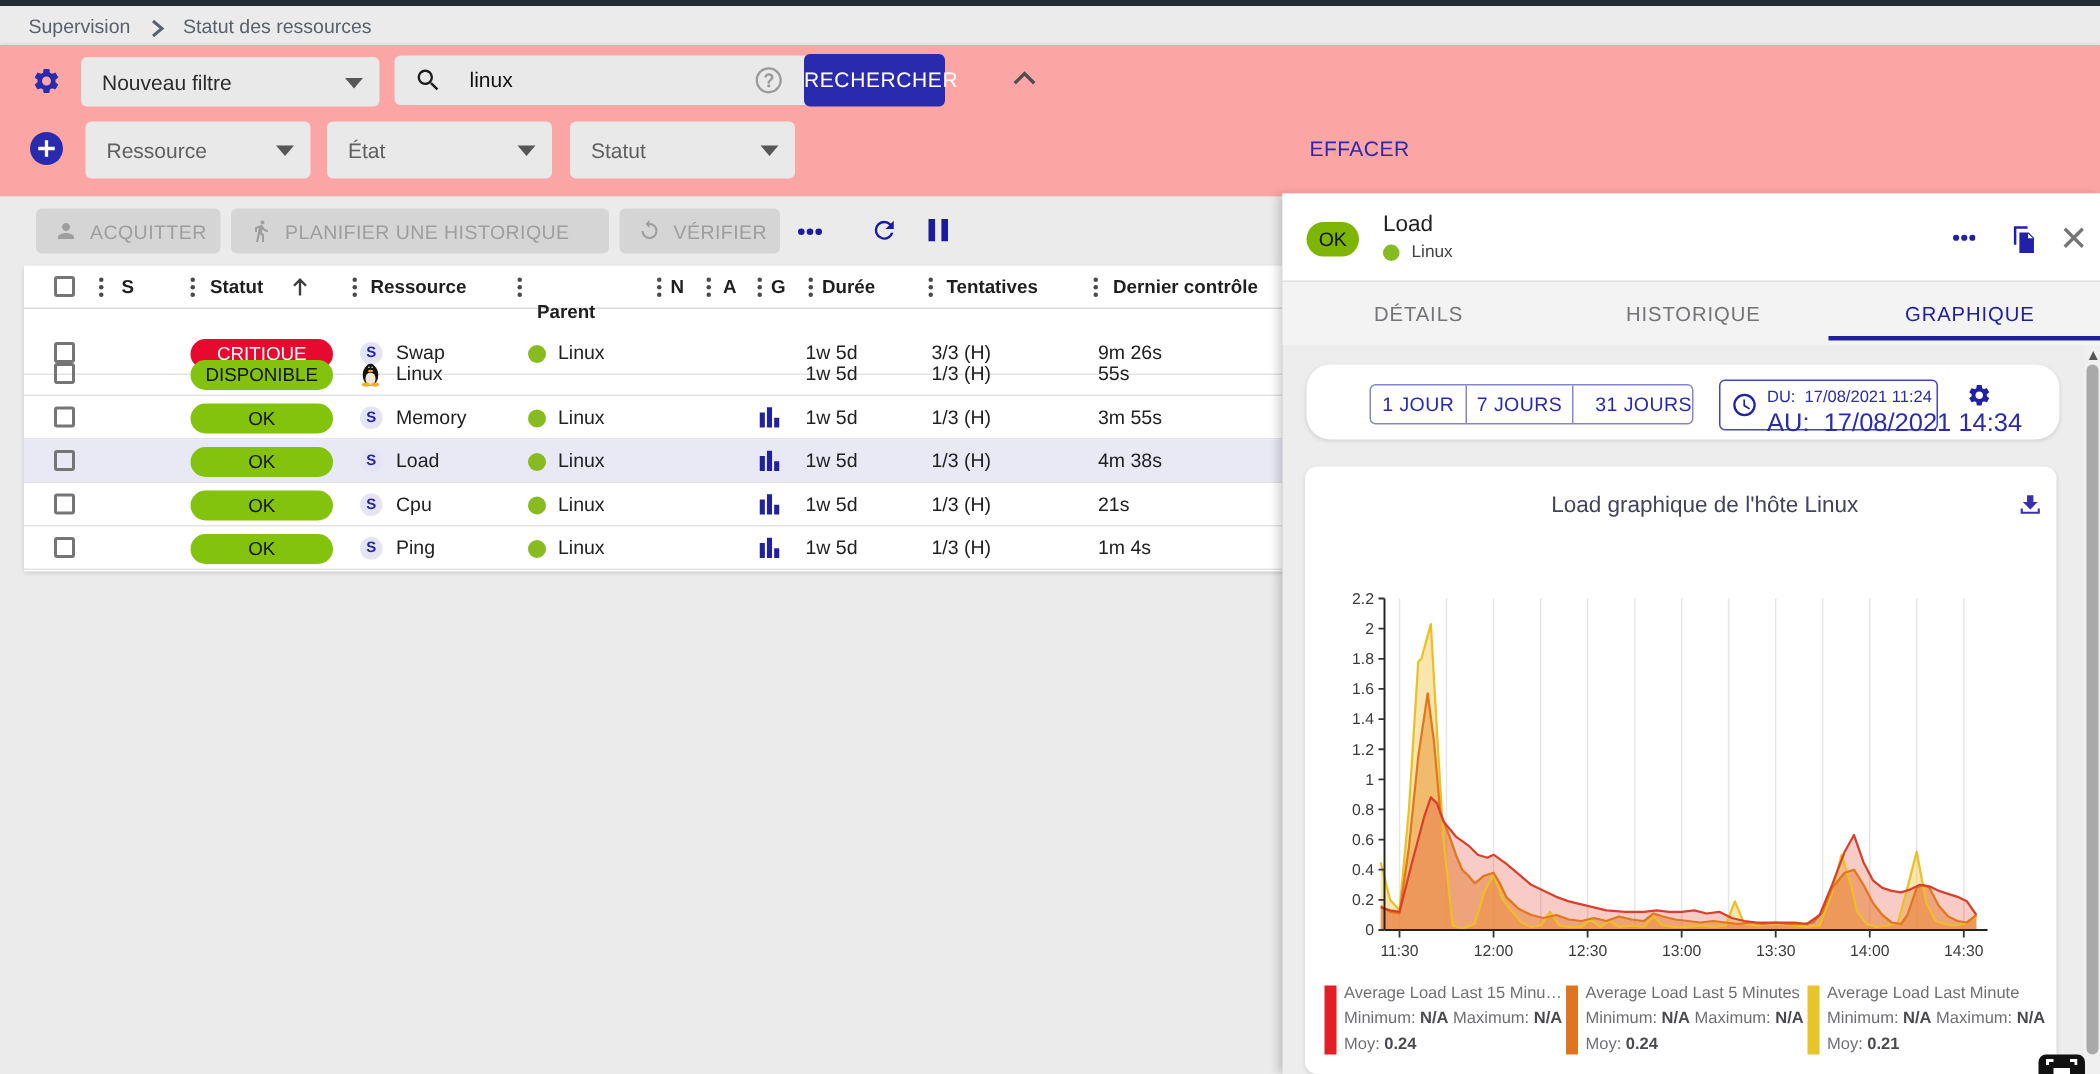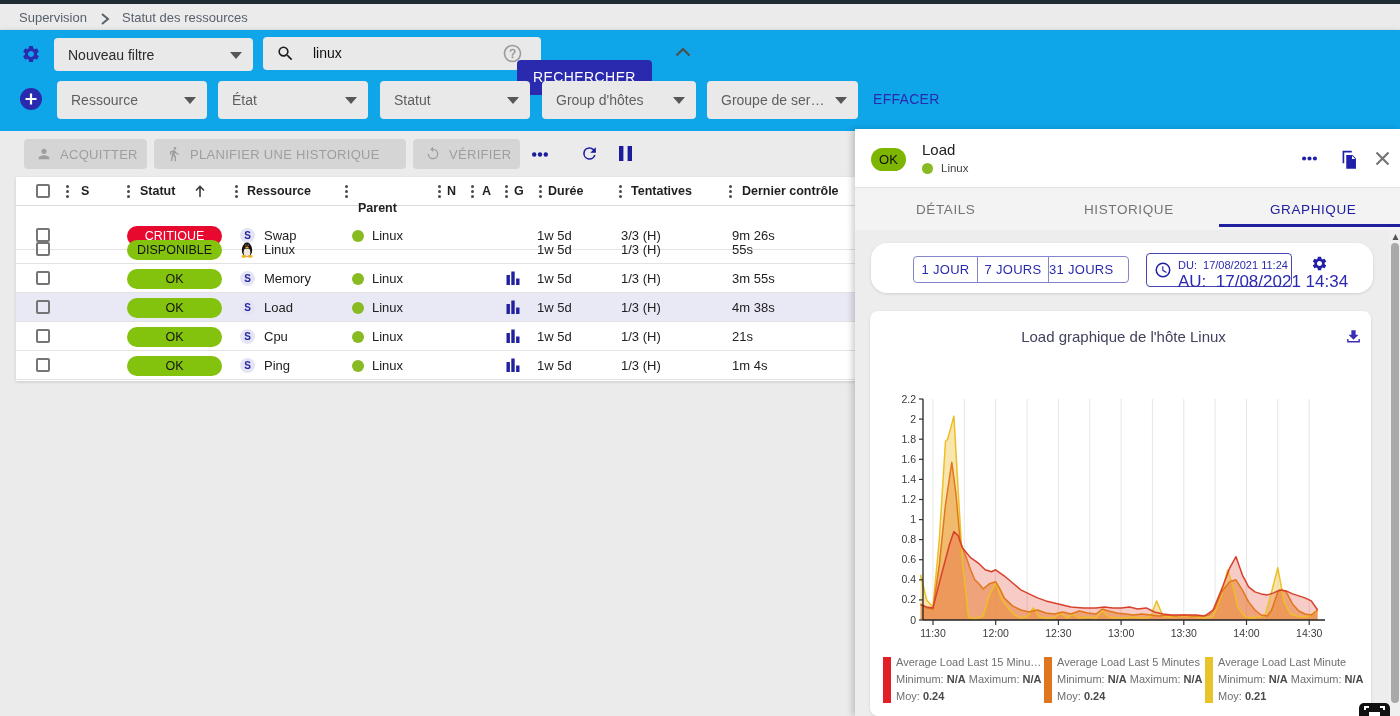--- a/index.html
+++ b/index.html
@@ -4,26 +4,26 @@
 <style>
 * { margin:0; padding:0; box-sizing:border-box; }
 html,body { width:1400px; height:716px; overflow:hidden; }
 body { position:relative; font-family:"Liberation Sans", sans-serif; background:#fff; }
 .abs { position:absolute; }
 
 #topbar { left:0; top:0; width:1400px; height:4px; background:#1f2b33; }
 #crumb { left:0; top:4px; width:1400px; height:26px; background:#ebebeb; color:#58616c; font-size:13px; }
 #crumb span { position:absolute; top:6px; }
 
-#filtersec { left:0; top:30px; width:1400px; height:101px; background:#0ea5e9; box-shadow:0 1px 4px rgba(0,0,0,0.25); }
+#filtersec { left:0; top:30px; width:1400px; height:101px; background:#fca5a5; box-shadow:0 1px 4px rgba(0,0,0,0.25); }
 .gselect { position:absolute; background:#e9e9e9; border-radius:4px; color:#5f5f5f; font-size:14px; }
 .gselect .lbl { position:absolute; left:14px; top:50%; transform:translateY(-50%); }
 .caret { position:absolute; right:11px; top:50%; margin-top:-3px; width:0; height:0; border-left:6px solid transparent; border-right:6px solid transparent; border-top:7px solid #575757; }
 #searchbox { left:263px; top:7px; width:278px; height:33px; background:#e9e9e9; border-radius:4px; }
-#rechercher { left:517px; top:6px; width:135px; height:35px; background:#2a2aae; border-radius:4px; color:#fff; font-size:14px; text-align:center; line-height:35px; letter-spacing:0.4px;margin-top:24px; }
+#rechercher { left:536px; top:6px; width:94px; height:35px; background:#2a2aae; border-radius:4px; color:#fff; font-size:14px; text-align:center; line-height:35px; letter-spacing:0.4px; }
 #effacer { left:873px; top:61px; color:#2a2aae; font-size:14px; letter-spacing:0.3px; }
 
 #graypage { left:0; top:131px; width:1400px; height:585px; background:#ebebeb; }
 
 .tbtn { position:absolute; top:139px; height:30px; background:#d5d5d5; border-radius:4px; color:#9e9e9e; font-size:13px; letter-spacing:0.3px; }
 .tbtn .t { position:absolute; top:8px; }
 
 #tablecard { left:16px; top:177px; width:839px; height:204px; background:#fff; box-shadow:0 1px 3px rgba(0,0,0,0.14); }
 .hrow { position:absolute; left:0; top:0; width:839px; height:29px; border-bottom:1px solid #dcdcdc; font-size:12.5px; font-weight:bold; color:#1f1f1f; }
 .trow { position:absolute; left:0; width:839px; height:29px; border-bottom:1px solid #e3e3e3; font-size:13px; color:#212121; }
@@ -96,28 +96,20 @@
       <span class="caret"></span>
     </div>
   <div class="gselect" style="left:218px;top:51px;width:150px;height:38px;">
       <span class="lbl">État</span>
       <span class="caret"></span>
     </div>
   <div class="gselect" style="left:380px;top:51px;width:150px;height:38px;">
       <span class="lbl">Statut</span>
       <span class="caret"></span>
     </div>
-  <div class="gselect" style="left:542px;top:51px;width:154px;height:38px;">
-      <span class="lbl">Group d'hôtes</span>
-      <span class="caret"></span>
-    </div>
-  <div class="gselect" style="left:707px;top:51px;width:151px;height:38px;">
-      <span class="lbl">Groupe de ser…</span>
-      <span class="caret"></span>
-    </div>
   <div id="effacer" class="abs">EFFACER</div>
 </div>
 <div id="graypage" class="abs"></div>
 
 <div class="tbtn" style="left:24px;width:123px;">
   <svg class="abs" style="left:12px;top:7px;" width="16" height="16" viewBox="0 0 24 24">
       <path fill="#9e9e9e" d="M12 12c2.21 0 4-1.79 4-4s-1.79-4-4-4-4 1.79-4 4 1.79 4 4 4zm0 2c-2.67 0-8 1.34-8 4v2h16v-2c0-2.66-5.33-4-8-4z"></path>
     </svg>
   <span class="t" style="left:36px;">ACQUITTER</span>
 </div>
@@ -333,37 +325,37 @@
     <span class="tab" style="left:61px;">DÉTAILS</span>
     <span class="tab" style="left:229px;">HISTORIQUE</span>
     <span class="tab" style="left:415px;color:#20209e;">GRAPHIQUE</span>
   </div>
   <div id="tabline"></div>
 
   <div class="wcard" style="left:16px;top:114px;width:502px;height:50px;">
     <div style="position:absolute;left:42px;top:13px;width:216px;height:27px;border:1px solid #8585cc;border-radius:4px;display:flex;color:#2a2aae;font-size:13px;letter-spacing:0.3px;">
       <div style="width:64px;border-right:1px solid #8585cc;text-align:center;line-height:25px;">1 JOUR</div>
       <div style="width:71px;border-right:1px solid #8585cc;text-align:center;line-height:25px;">7 JOURS</div>
-      <div style="flex:1;text-align:left;line-height:25px;">31 JOURS</div>
+      <div style="flex:1;text-align:right;line-height:25px;">31 JOURS</div>
     </div>
     <div style="position:absolute;left:275px;top:10px;width:146px;height:34px;border:1.5px solid #4646b4;border-radius:4px;">
       <svg class="abs" style="left:7px;top:7px;" width="18" height="18" viewBox="0 0 24 24">
           <path fill="#2020a8" d="M12 2a10 10 0 1 0 0 20 10 10 0 0 0 0-20zm0 18a8 8 0 1 1 0-16 8 8 0 0 1 0 16z"></path>
           <path fill="#2020a8" d="M12.5 7H11v6l5.2 3.1.8-1.3-4.5-2.7z"></path>
         </svg>
       <div style="position:absolute;left:31px;top:5px;font-size:11px;color:#2a2aae;white-space:nowrap;">DU:&nbsp; 17/08/2021 11:24</div>
       <div style="position:absolute;left:31px;top:18px;font-size:17px;color:#2a2aae;white-space:nowrap;">AU:&nbsp; 17/08/2021 14:34</div>
     </div>
     <svg class="abs" style="left:440px;top:12px;" width="17" height="17" viewBox="0 0 24 24">
         <path fill="#2020a8" d="M19.14 12.94c.04-.3.06-.61.06-.94 0-.32-.02-.64-.07-.94l2.03-1.58a.49.49 0 0 0 .12-.61l-1.92-3.32a.488.488 0 0 0-.59-.22l-2.39.96c-.5-.38-1.03-.7-1.62-.94l-.36-2.54a.484.484 0 0 0-.48-.41h-3.84c-.24 0-.43.17-.47.41l-.36 2.54c-.59.24-1.13.57-1.62.94l-2.39-.96c-.22-.08-.47 0-.59.22L2.74 8.87c-.12.21-.08.47.12.61l2.03 1.58c-.05.3-.09.63-.09.94s.02.64.07.94l-2.03 1.58a.49.49 0 0 0-.12.61l1.92 3.32c.12.22.37.29.59.22l2.39-.96c.5.38 1.03.7 1.62.94l.36 2.54c.05.24.24.41.48.41h3.84c.24 0 .44-.17.47-.41l.36-2.54c.59-.24 1.13-.56 1.62-.94l2.39.96c.22.08.47 0 .59-.22l1.92-3.32c.12-.22.07-.47-.12-.61l-2.01-1.58zM12 15.6c-1.98 0-3.6-1.62-3.6-3.6s1.62-3.6 3.6-3.6 3.6 1.62 3.6 3.6-1.62 3.6-3.6 3.6z"></path>
       </svg>
   </div>
 
   <div class="wcard" style="left:15px;top:182px;width:501px;height:405px;border-radius:8px;">
-    <div style="position:absolute;left:3px;top:17px;width:100%;text-align:center;font-size:15px;color:#42425c;">Load graphique de l'hôte Linux</div>
+    <div style="position:absolute;left:16px;top:17px;width:100%;text-align:center;font-size:15px;color:#42425c;">Load graphique de l'hôte Linux</div>
     <svg class="abs" style="left:475px;top:17px;" width="17" height="17" viewBox="0 0 24 24">
         <path fill="#3a2fb4" d="M19 9.5h-4V3H9v6.5H5l7 7 7-7z"></path>
         <path fill="none" stroke="#3a2fb4" stroke-width="2" d="M4 15.5 V19.5 H20 V15.5"></path>
       </svg>
     <div style="position:absolute;left:10px;top:80px;"><svg width="470" height="258" viewBox="0 0 470 258" font-family="Liberation Sans, sans-serif">
 <line x1="53.0" y1="8" x2="53.0" y2="229" stroke="#e6e6e6" stroke-width="1"></line>
 <line x1="84.3" y1="8" x2="84.3" y2="229" stroke="#e6e6e6" stroke-width="1"></line>
 <line x1="115.7" y1="8" x2="115.7" y2="229" stroke="#e6e6e6" stroke-width="1"></line>
 <line x1="147.1" y1="8" x2="147.1" y2="229" stroke="#e6e6e6" stroke-width="1"></line>
 <line x1="178.4" y1="8" x2="178.4" y2="229" stroke="#e6e6e6" stroke-width="1"></line>

